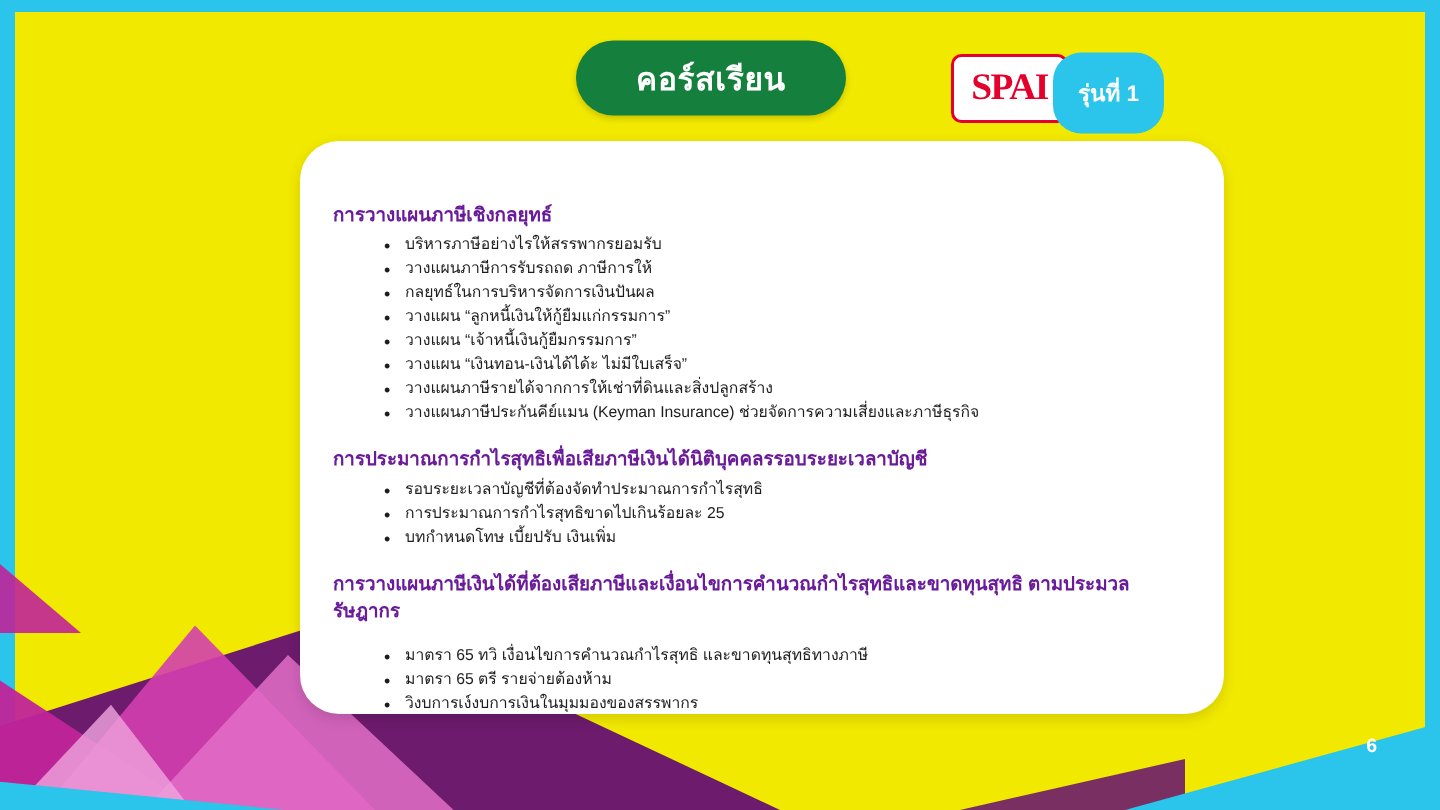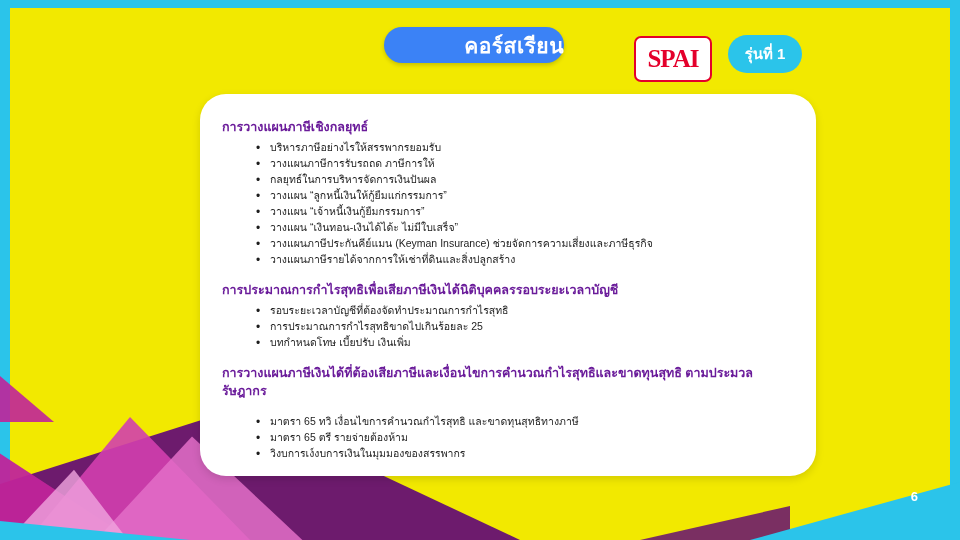--- a/index.html
+++ b/index.html
@@ -76,24 +76,24 @@
     right:170px; bottom:0; width:150px; height:34px;
     background:#6d1b6d;
     clip-path: polygon(100% 0, 100% 100%, 0 100%);
     opacity:.9;
   }
 
   
   .title-pill {
     position:absolute;
     left:384px; top:27px;
-    width:180px; height:36px;
-    background:#3b82f6;
+    width:180px; height:50px;
+    background:#15803d;
     border-radius:25px;
-    display:flex; align-items:center; justify-content:flex-end;
+    display:flex; align-items:center; justify-content:center;
     box-shadow:0 2px 4px rgba(0,0,0,.18);
   }
   .title-pill span {
     color:#ffffff;
     font-size:21px;
     font-weight:bold;
     letter-spacing:.5px;
   }
 
   .spai-logo {
@@ -108,41 +108,41 @@
   .spai-logo .txt {
     font-family:"Liberation Serif", serif;
     font-weight:bold;
     font-size:25px;
     color:#e4002b;
     letter-spacing:-1px;
   }
 
   .batch-badge {
     position:absolute;
-    left:728px; top:35px;
-    width:74px; height:38px;
+    left:702px; top:35px;
+    width:74px; height:54px;
     background:#2bc4ea;
     border-radius:19px;
     display:flex; align-items:center; justify-content:center;
   }
   .batch-badge span {
     color:#ffffff;
     font-size:15px;
     font-weight:bold;
   }
 
   
   .card {
     position:absolute;
     left:200px; top:94px;
     width:616px; height:382px;
     background:#ffffff;
     border-radius:26px;
     box-shadow:0 3px 9px rgba(0,0,0,.13);
-    padding:24px 26px 10px 22px;
+    padding:40px 26px 10px 22px;
     overflow:hidden;
   }
 
   .sec-head {
     color:#6a1b9a;
     font-weight:bold;
     font-size:12.5px;
     line-height:1.45;
     margin-bottom:4px;
   }
@@ -206,22 +206,22 @@
 
   <div class="section">
     <div class="sec-head">การวางแผนภาษีเชิงกลยุทธ์</div>
     <ul class="bullets">
       <li>บริหารภาษีอย่างไรให้สรรพากรยอมรับ</li>
       <li>วางแผนภาษีการรับรถถด ภาษีการให้</li>
       <li>กลยุทธ์ในการบริหารจัดการเงินปันผล</li>
       <li>วางแผน “ลูกหนี้เงินให้กู้ยืมแก่กรรมการ”</li>
       <li>วางแผน “เจ้าหนี้เงินกู้ยืมกรรมการ”</li>
       <li>วางแผน “เงินทอน-เงินได้ได้ะ ไม่มีใบเสร็จ”</li>
+      <li>วางแผนภาษีรายได้จากการให้เช่าที่ดินและสิ่งปลูกสร้าง</li>
       <li>วางแผนภาษีประกันคีย์แมน (Keyman Insurance) ช่วยจัดการความเสี่ยงและภาษีธุรกิจ</li>
-      <li>วางแผนภาษีรายได้จากการให้เช่าที่ดินและสิ่งปลูกสร้าง</li>
     </ul>
   </div>
 
   <div class="section">
     <div class="sec-head">การประมาณการกำไรสุทธิเพื่อเสียภาษีเงินได้นิติบุคคลรรอบระยะเวลาบัญชี</div>
     <ul class="bullets">
       <li>รอบระยะเวลาบัญชีที่ต้องจัดทำประมาณการกำไรสุทธิ</li>
       <li>การประมาณการกำไรสุทธิขาดไปเกินร้อยละ 25</li>
       <li>บทกำหนดโทษ เบี้ยปรับ เงินเพิ่ม</li>
     </ul>

